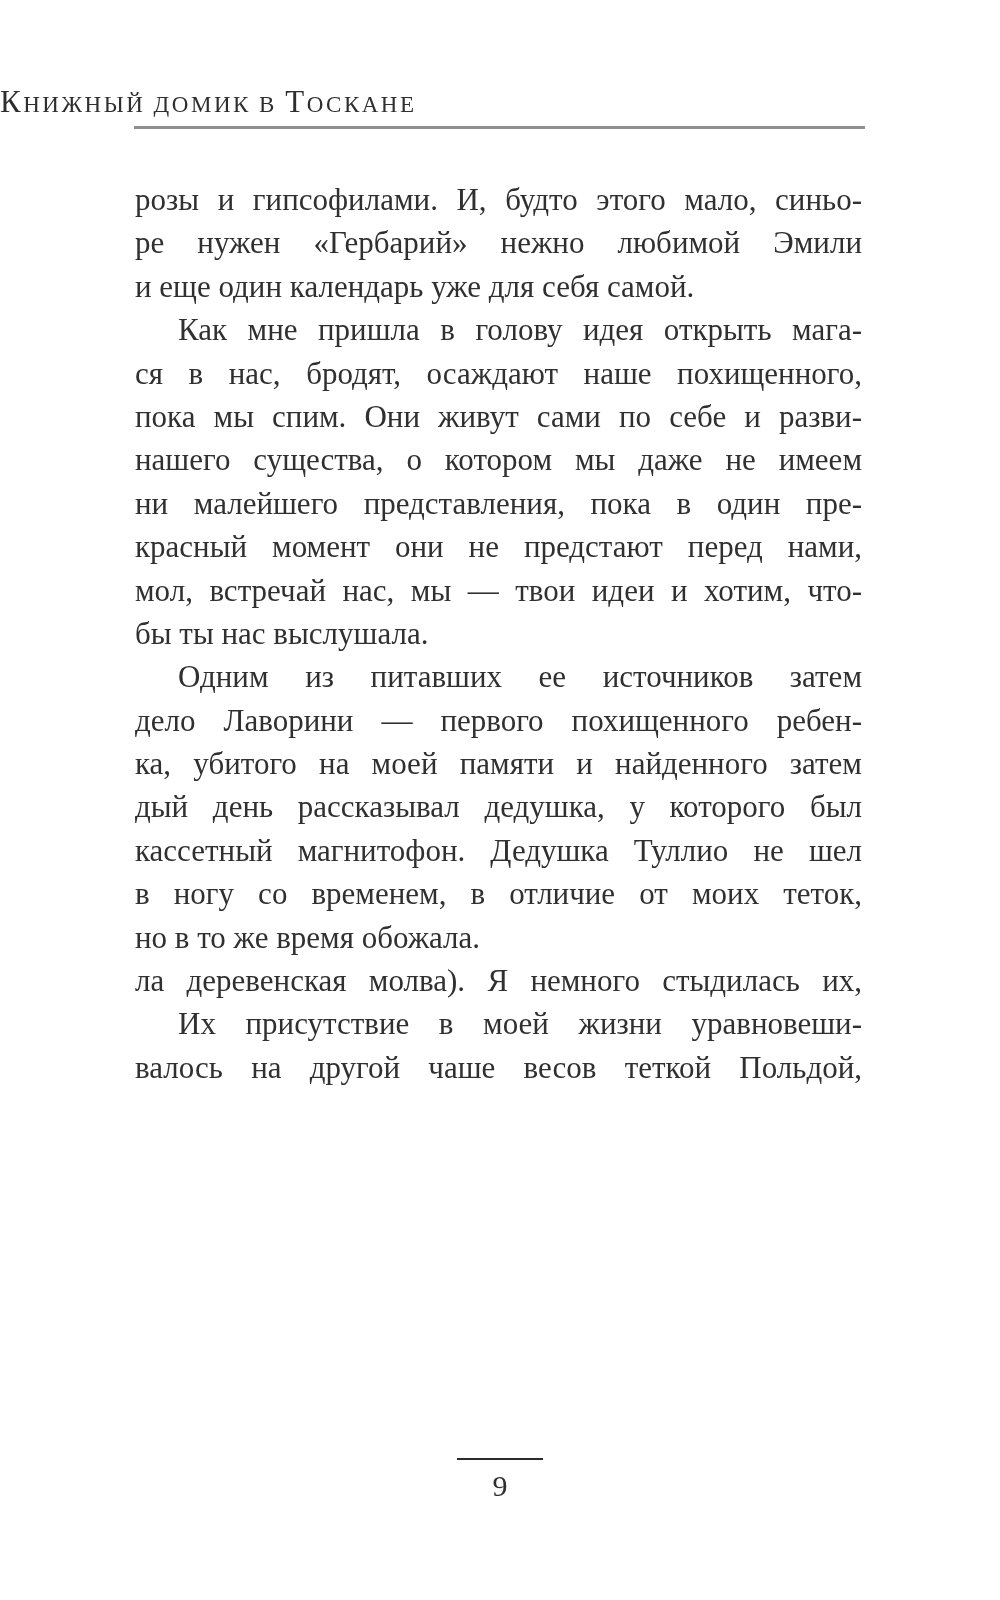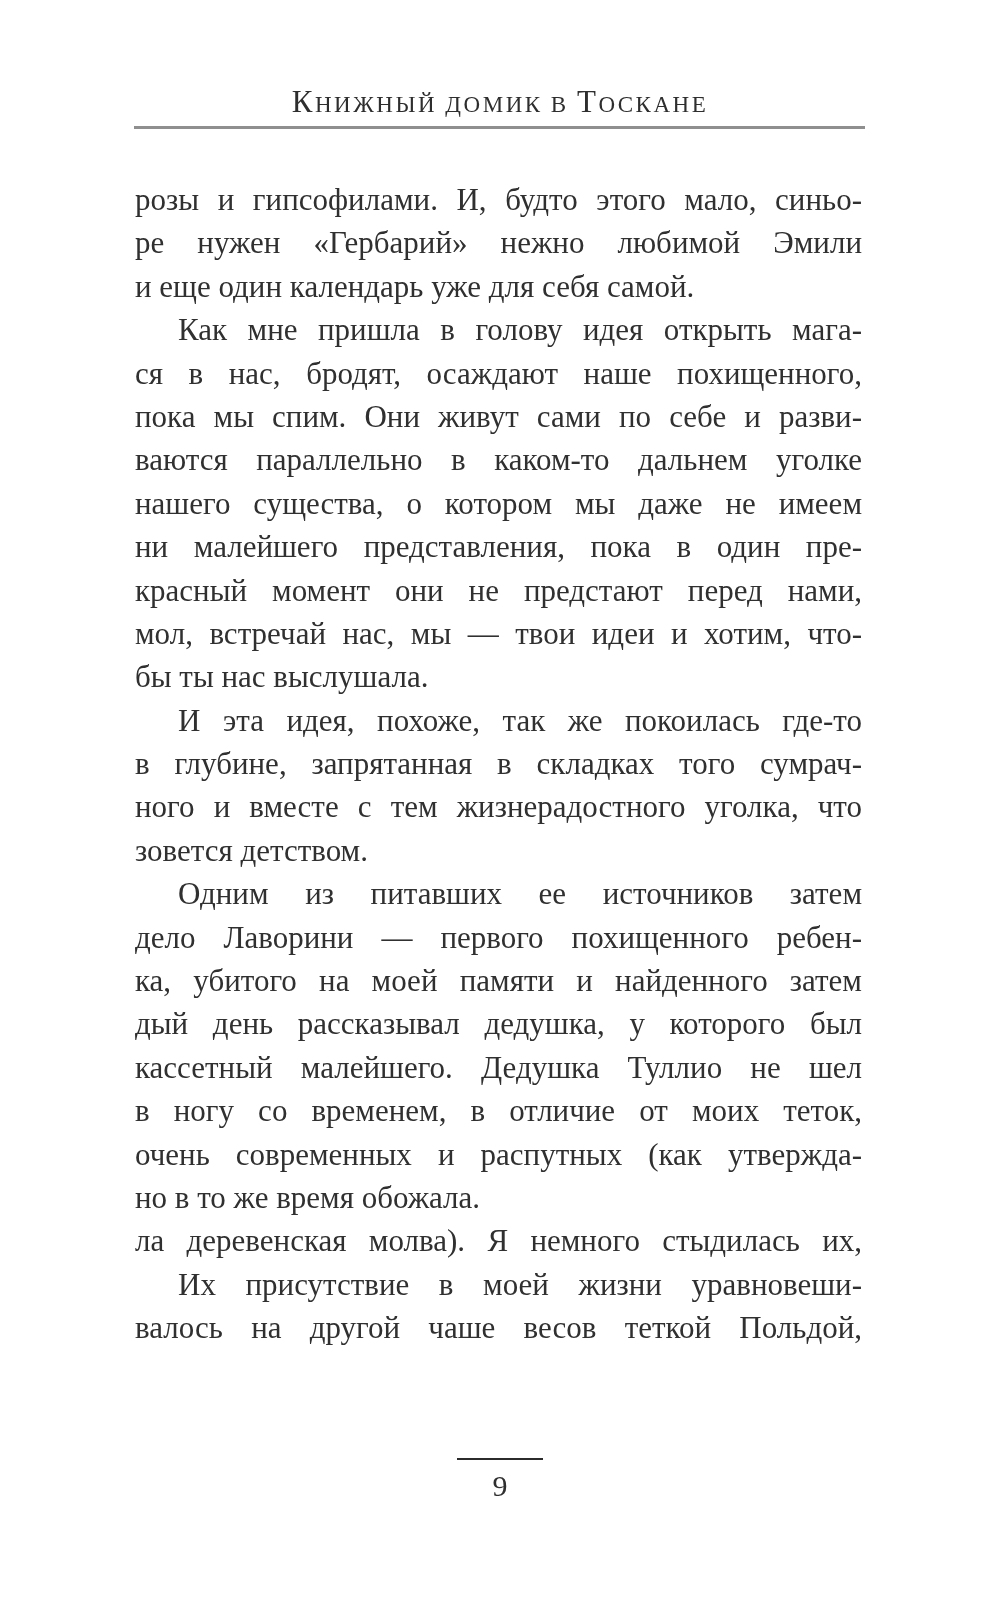--- a/index.html
+++ b/index.html
@@ -13,21 +13,20 @@
     height: 1600px;
     background: #ffffff;
     font-family: "Liberation Serif", "DejaVu Serif", serif;
     overflow: hidden;
   }
   .running-head {
     position: absolute;
     top: 84px;
     left: 0;
     width: 100%;
-    text-align: center;
     color: #2e2e2e;
     letter-spacing: 2.5px;
     white-space: nowrap;
   }
   .running-head .cap {
     font-size: 31px;
   }
   .running-head .sc {
     font-size: 23px;
   }
@@ -89,41 +88,33 @@
   <div class="body-text" id="body-text">
       <div>
         <div class="line">розы и гипсофилами. И, будто этого мало, синьо-</div>
         <div class="line">ре нужен «Гербарий» нежно любимой Эмили</div>
         <div class="line para-end">и еще один календарь уже для себя самой.</div>
       </div>
       <div>
         <div class="line indent">Как мне пришла в голову идея открыть мага-</div>
         <div class="line">ся в нас, бродят, осаждают наше похищенного,</div>
         <div class="line">пока мы спим. Они живут сами по себе и разви-</div>
-        <div class="line">ваются параллельно в каком-то дальнем уголке</div>
         <div class="line">нашего существа, о котором мы даже не имеем</div>
         <div class="line">ни малейшего представления, пока в один пре-</div>
         <div class="line">красный момент они не предстают перед нами,</div>
         <div class="line">мол, встречай нас, мы — твои идеи и хотим, что-</div>
         <div class="line para-end">бы ты нас выслушала.</div>
       </div>
       <div>
-        <div class="line indent">И эта идея, похоже, так же покоилась где-то</div>
-        <div class="line">в глубине, запрятанная в складках того сумрач-</div>
-        <div class="line">ного и вместе с тем жизнерадостного уголка, что</div>
-        <div class="line para-end">зовется детством.</div>
-      </div>
-      <div>
         <div class="line indent">Одним из питавших ее источников затем</div>
         <div class="line">дело Лаворини — первого похищенного ребен-</div>
         <div class="line">ка, убитого на моей памяти и найденного затем</div>
         <div class="line">дый день рассказывал дедушка, у которого был</div>
-        <div class="line">кассетный малейшего. Дедушка Туллио не шел</div>
+        <div class="line">кассетный магнитофон. Дедушка Туллио не шел</div>
         <div class="line">в ногу со временем, в отличие от моих теток,</div>
-        <div class="line">очень современных и распутных (как утвержда-</div>
         <div class="line para-end">но в то же время обожала.</div>
         <div class="line">ла деревенская молва). Я немного стыдилась их,</div>
       </div>
       <div>
         <div class="line indent">Их присутствие в моей жизни уравновеши-</div>
         <div class="line">валось на другой чаше весов теткой Польдой,</div>
       </div>
     </div>
   <div class="footer-rule"></div>
   <div class="page-number">9</div>

